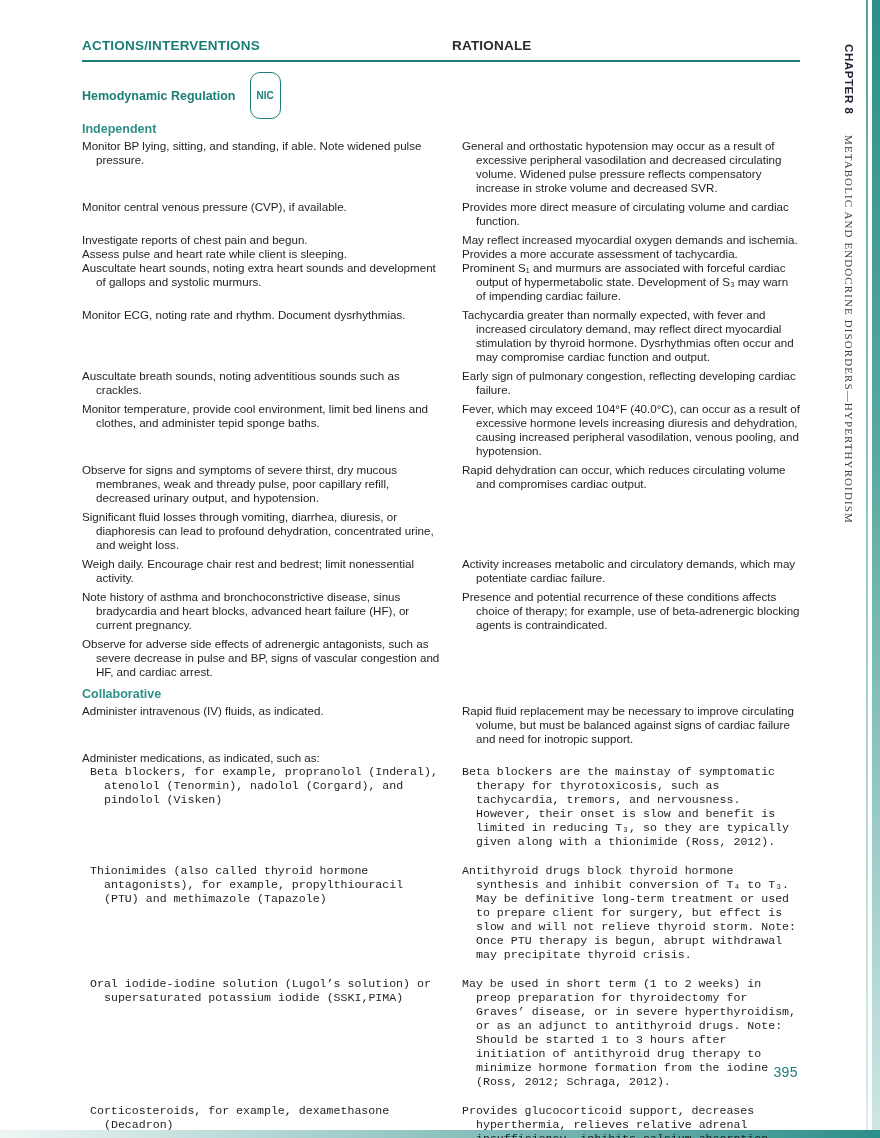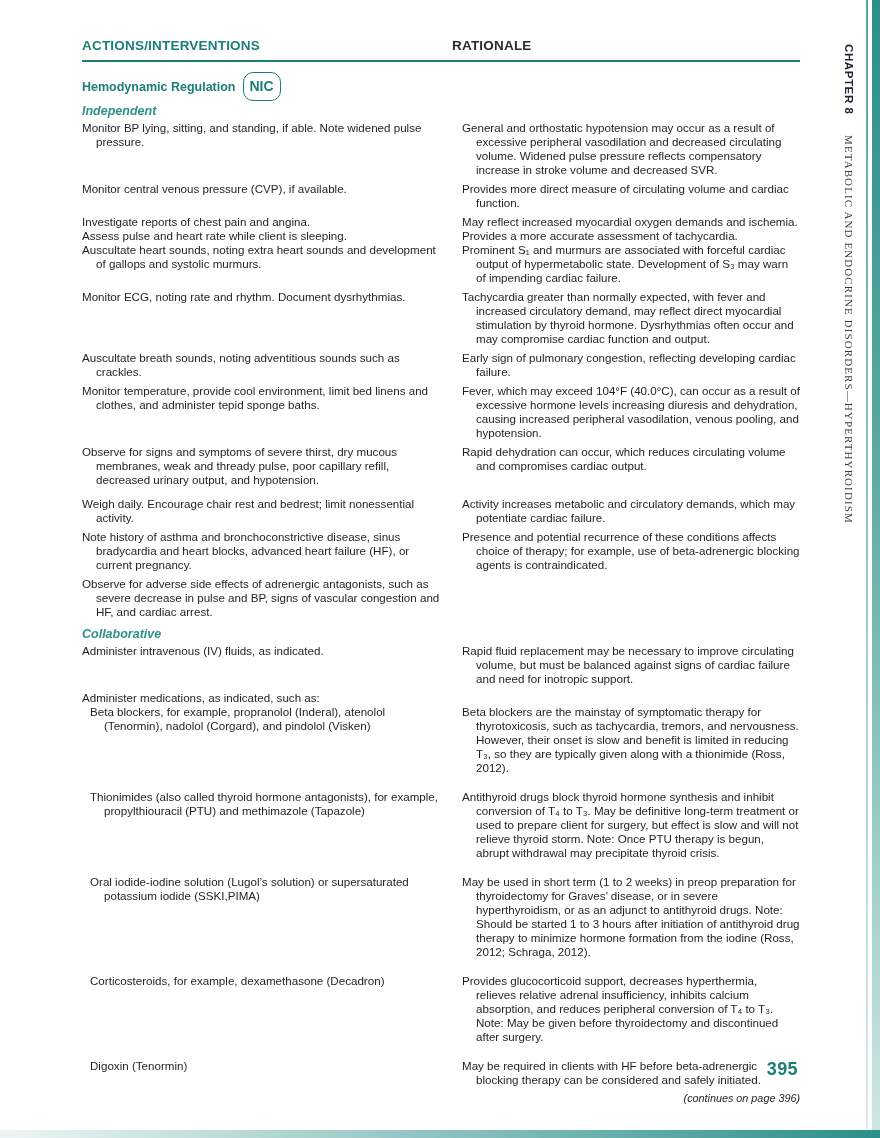--- a/index.html
+++ b/index.html
@@ -47,54 +47,54 @@
   .colhead {
     display:grid; grid-template-columns:360px 1fr; column-gap:10px;
     border-bottom:2px solid #1b7e77; padding-bottom:7px;
   }
   .colhead h2 { font-size:13.5px; letter-spacing:0.2px; font-weight:bold; }
   .colhead .left-h { color:#1b7e77; }
   .colhead .right-h { color:#2a2a2c; }
 
   .section-title {
     margin-top:10px; margin-bottom:2px;
-    display:flex; align-items:center; gap:7px;
+    display:flex; align-items:center; gap:14px;
   }
   .section-title .title-text { color:#1b7e77; font-weight:bold; font-size:12.5px; }
   .nic-badge {
     display:inline-block; border:1.4px solid #1b7e77; border-radius:10px;
-    padding:7px 6px; font-size:14px; line-height:13px; font-weight:bold; color:#1b7e77;
+    padding:16px 6px; font-size:10px; line-height:13px; font-weight:bold; color:#1b7e77;
   }
 
   .group-heading {
-    color:#2e9089; font-weight:bold; font-style:italic; font-size:12.5px;
+    color:#2e9089; font-weight:bold; font-size:12.5px;
     margin:3px 0 3px;
   }
   .group-heading.second { margin-top:8px; }
 
   .row {
     display:grid; grid-template-columns:360px 1fr; column-gap:20px;
     margin-bottom:5px;
   }
   .row p {
     font-size:11.6px; line-height:14px;
     text-indent:-14px; padding-left:14px;
   }
   .row.tight { margin-bottom:0; }
-  .row.gap { margin-bottom:15px; }
+  .row.gap { margin-bottom:15px;font-family:Liberation Mono, monospace; }
   .row.indent .action { margin-left:8px; }
 
   .continues {
     text-align:right; font-style:italic; font-size:10.8px; margin-top:3px;
     color:#1f1f21;
   }
 
   .pagenum {
     position:absolute; right:82px; bottom:58px;
-    color:#1b7e77; font-weight:bold; font-size:18px; letter-spacing:0.4px;
+    color:#1b7e77; font-weight:normal; font-size:14px; letter-spacing:0.4px;
   }
 </style>
 </head>
 <body>
 
 <div class="edge-right"></div>
 <div class="edge-right-line"></div>
 <div class="edge-bottom"></div>
 
 <div class="sidebar">
@@ -118,21 +118,21 @@
 
   <div class="row">
     <p class="action">Monitor BP lying, sitting, and standing, if able. Note widened pulse pressure.</p>
     <p class="rationale">General and orthostatic hypotension may occur as a result of excessive peripheral vasodilation and decreased circulating volume. Widened pulse pressure reflects compensatory increase in stroke volume and decreased SVR.</p>
   </div>
   <div class="row">
     <p class="action">Monitor central venous pressure (CVP), if available.</p>
     <p class="rationale">Provides more direct measure of circulating volume and cardiac function.</p>
   </div>
   <div class="row tight">
-    <p class="action">Investigate reports of chest pain and angina.</p>
+    <p class="action">Investigate reports of chest pain and begun.</p>
     <p class="rationale">May reflect increased myocardial oxygen demands and ischemia.</p>
   </div>
   <div class="row tight">
     <p class="action">Assess pulse and heart rate while client is sleeping.</p>
     <p class="rationale">Provides a more accurate assessment of tachycardia.</p>
   </div>
   <div class="row">
     <p class="action">Auscultate heart sounds, noting extra heart sounds and development of gallops and systolic murmurs.</p>
     <p class="rationale">Prominent S₁ and murmurs are associated with forceful cardiac output of hypermetabolic state. Development of S₃ may warn of impending cardiac failure.</p>
   </div>
@@ -146,20 +146,21 @@
   </div>
   <div class="row">
     <p class="action">Monitor temperature, provide cool environment, limit bed linens and clothes, and administer tepid sponge baths.</p>
     <p class="rationale">Fever, which may exceed 104°F (40.0°C), can occur as a result of excessive hormone levels increasing diuresis and dehydration, causing increased peripheral vasodilation, venous pooling, and hypotension.</p>
   </div>
   <div class="row">
     <p class="action">Observe for signs and symptoms of severe thirst, dry mucous membranes, weak and thready pulse, poor capillary refill, decreased urinary output, and hypotension.</p>
     <p class="rationale">Rapid dehydration can occur, which reduces circulating volume and compromises cardiac output.</p>
   </div>
   <div class="row">
+    <p class="rationale">Significant fluid losses through vomiting, diarrhea, diuresis, or diaphoresis can lead to profound dehydration, concentrated urine, and weight loss.</p>
   </div>
   <div class="row">
     <p class="action">Weigh daily. Encourage chair rest and bedrest; limit nonessential activity.</p>
     <p class="rationale">Activity increases metabolic and circulatory demands, which may potentiate cardiac failure.</p>
   </div>
   <div class="row">
     <p class="action">Note history of asthma and bronchoconstrictive disease, sinus bradycardia and heart blocks, advanced heart failure (HF), or current pregnancy.</p>
     <p class="rationale">Presence and potential recurrence of these conditions affects choice of therapy; for example, use of beta-adrenergic blocking agents is contraindicated.</p>
   </div>
   <div class="row">

